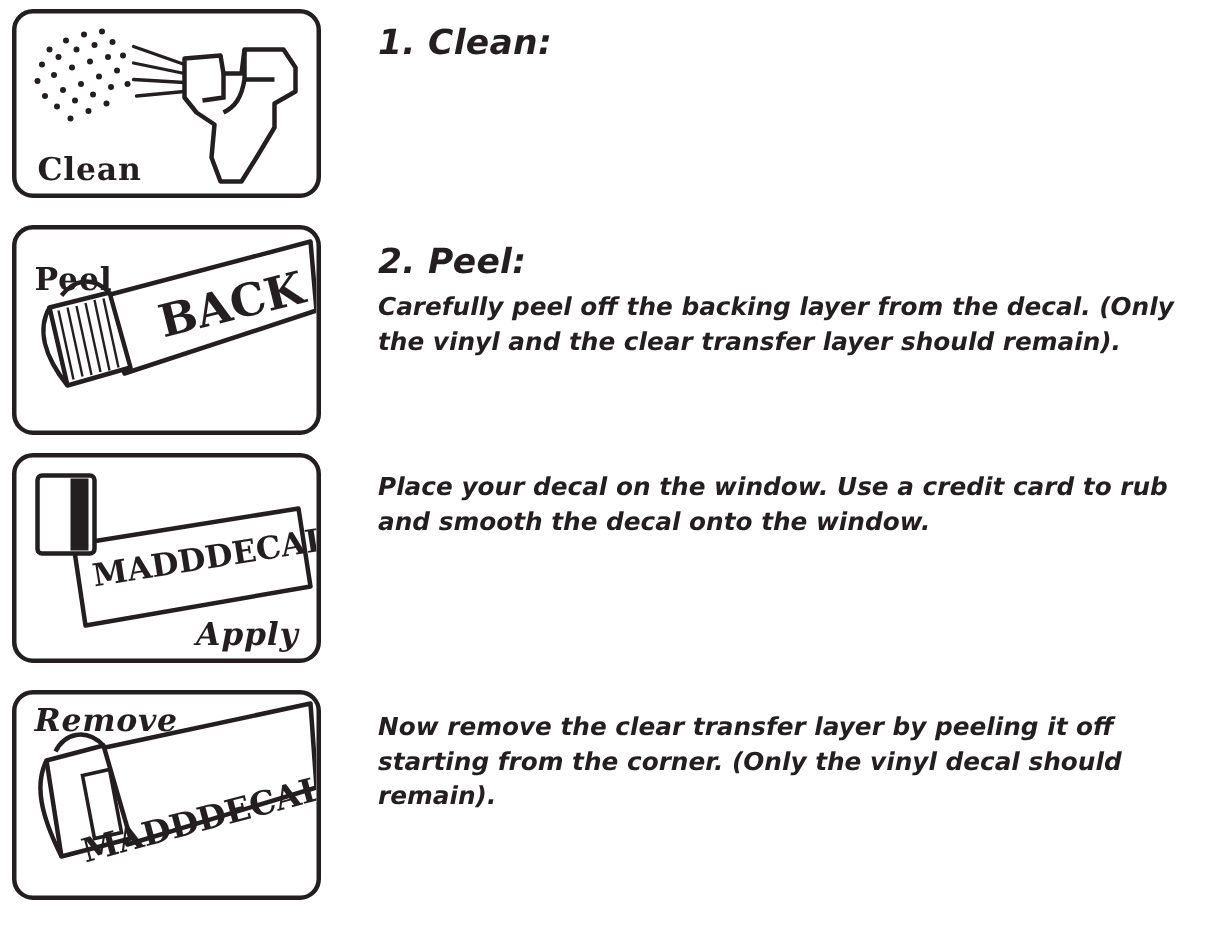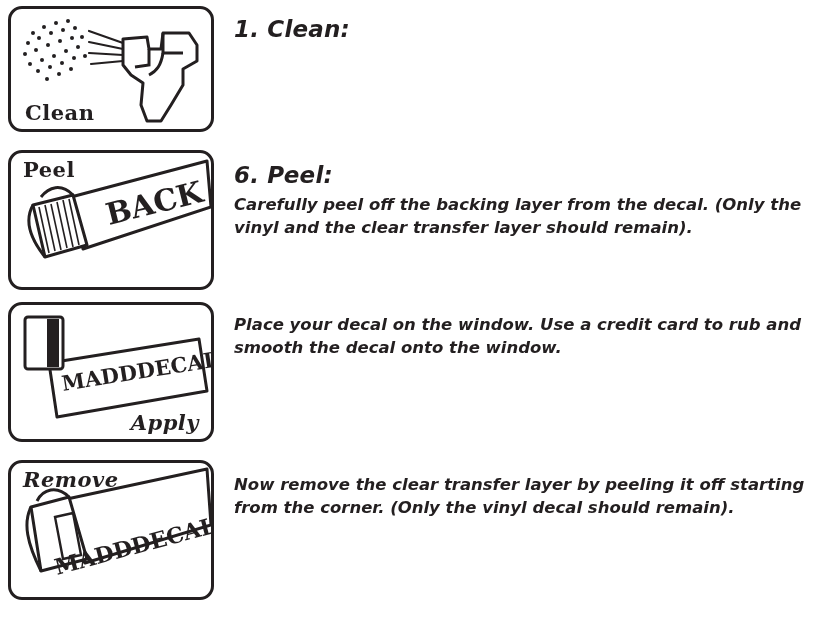--- a/index.html
+++ b/index.html
@@ -47,30 +47,29 @@
 
   .panel-caption {
     position: absolute;
     font-family: "DejaVu Serif", serif;
     font-weight: bold;
     font-size: 21px;
     color: #231f20;
     letter-spacing: 0.5px;
   }
   .cap-clean  { left: 14px;  bottom: 4px; }
-  .cap-peel   { left: 12px;  top: 4px; }
+  .cap-peel   { left: 12px;  top: 20px; }
   .cap-apply  { right: 12px; bottom: 4px; font-style: italic; }
   .cap-remove { left: 12px;  top: 4px; font-style: italic; }
 
   .text-col {
-    padding-left: 4px;
+    padding-left: 38px;
     padding-top: 16px;
     width: 590px;
     box-sizing: border-box;
-    margin-left: 16px;
   }
   .step-title {
     font-family: "DejaVu Sans", sans-serif;
     font-weight: bold;
     font-style: italic;
     font-size: 23px;
     color: #231f20;
     margin: 0 0 6px 0;
     letter-spacing: 0.2px;
   }
@@ -160,21 +159,21 @@
           <line x1="52" y1="47" x2="62" y2="94"></line>
           <line x1="58" y1="46" x2="68" y2="92"></line>
         </g>
         <path d="M22 52 C14 66 18 84 34 104" fill="none" stroke="#231f20" stroke-width="3"></path>
         <path d="M62 42 C50 30 38 34 30 44" fill="none" stroke="#231f20" stroke-width="3"></path>
         <text x="98" y="72" transform="rotate(-14 98 72)" font-family="DejaVu Serif, serif" font-weight="bold" font-size="30" fill="#231f20">BACK</text>
       </svg>
       <div class="panel-caption cap-peel">Peel</div>
     </div>
     <div class="text-col">
-      <div class="step-title">6. Peel:</div>
+      <div class="step-title">2. Peel:</div>
       <p class="step-body">Carefully peel off the backing layer from the decal. (Only the vinyl and the clear transfer layer should remain).</p>
     </div>
   </div>
 
   <div class="step step-3">
     <div class="panel panel-3">
       <svg width="200" height="134" viewBox="0 0 200 134">
 
         <path d="M38 58 L188 34 L196 86 L46 112 Z" fill="#ffffff" stroke="#231f20" stroke-width="3" stroke-linejoin="round"></path>
 

